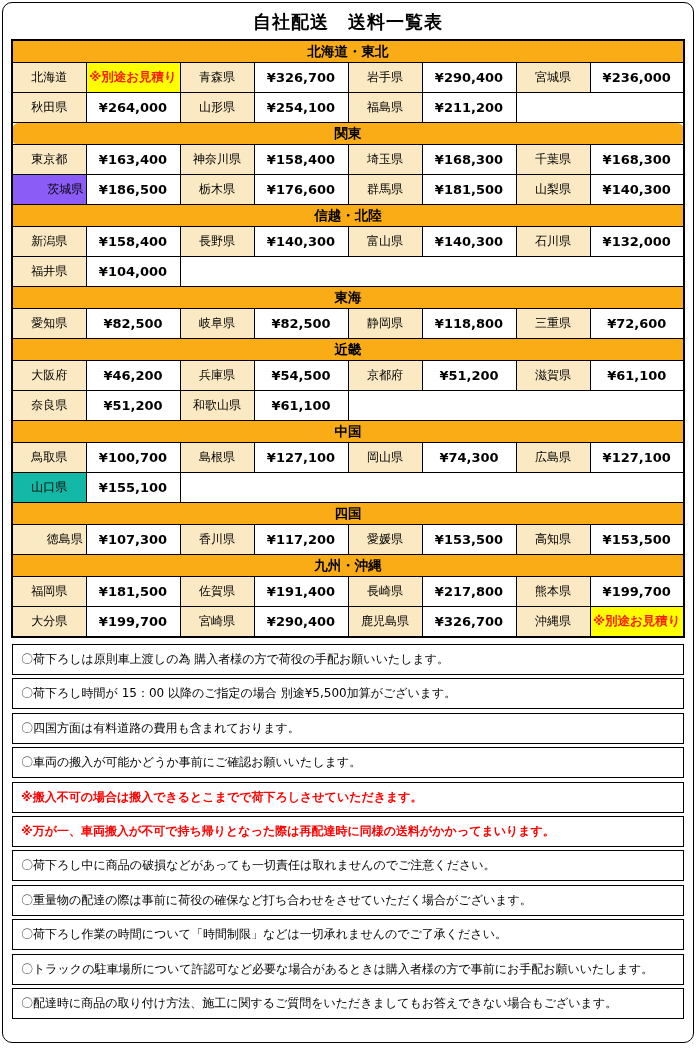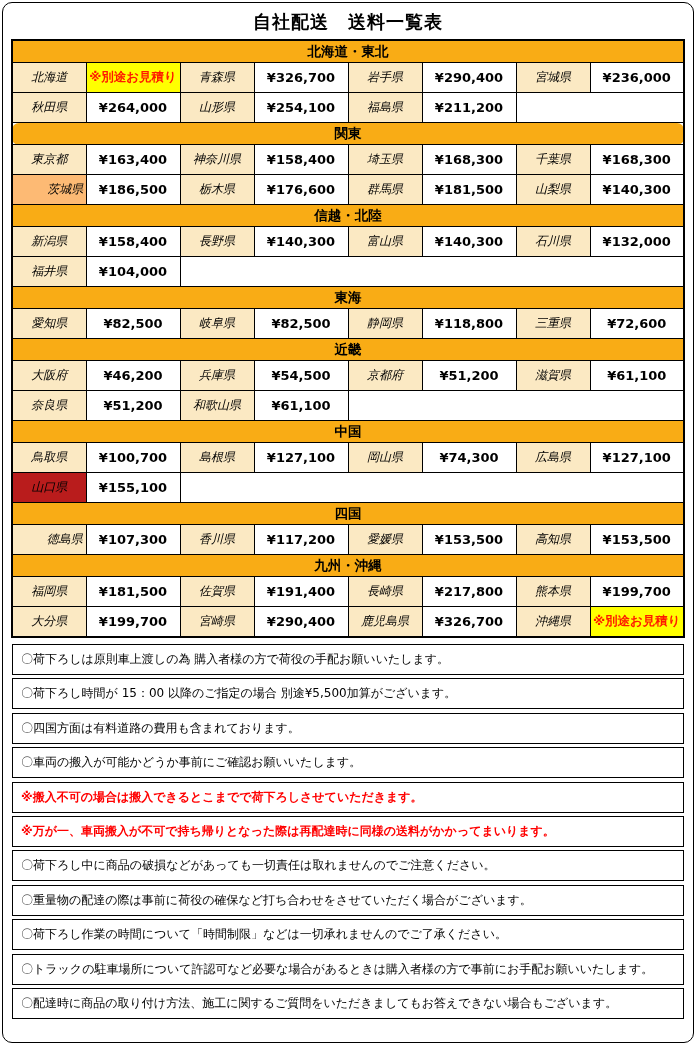--- a/index.html
+++ b/index.html
@@ -21,21 +21,21 @@
     width:672px;margin:0 auto;border-collapse:collapse;table-layout:fixed;
     border:2px solid #000;
   }
   table.fee td{
     border:1.5px solid #000;text-align:center;vertical-align:middle;
     padding:0;overflow:hidden;white-space:nowrap;color:#000;
   }
   td.region{
     height:21px;font-size:13.5px;font-weight:bold;
   }
-  td.pref{height:29px;font-size:12px;font-style:italic;}
+  td.pref{height:29px;font-size:12px;}
   td.price{height:29px;font-size:13px;font-weight:bold;background:#ffffff;}
   td.special{font-size:12.5px;font-weight:bold;}
   td.blank{background:#ffffff;}
   .notes{width:672px;margin:6px auto 0;}
   .note{
     box-sizing:border-box;height:31px;border:1.5px solid #000;margin-bottom:3.4px;
     display:flex;align-items:center;padding:0 8px;font-size:12px;color:#000;
     white-space:nowrap;overflow:hidden;background:#fff;
   }
   .note.warn{font-weight:bold;}
@@ -87,21 +87,21 @@
           <td class="pref" style="background: rgb(251, 233, 195);">東京都</td>
           <td class="price">¥163,400</td>
           <td class="pref" style="background: rgb(251, 233, 195);">神奈川県</td>
           <td class="price">¥158,400</td>
           <td class="pref" style="background: rgb(251, 233, 195);">埼玉県</td>
           <td class="price">¥168,300</td>
           <td class="pref" style="background: rgb(251, 233, 195);">千葉県</td>
           <td class="price">¥168,300</td>
         </tr>
         <tr>
-          <td class="pref" style="background: #fdba74; padding-left: 32px;">茨城県</td>
+          <td class="pref" style="background: #8b5cf6; padding-left: 32px;">茨城県</td>
           <td class="price">¥186,500</td>
           <td class="pref" style="background: rgb(251, 233, 195);">栃木県</td>
           <td class="price">¥176,600</td>
           <td class="pref" style="background: rgb(251, 233, 195);">群馬県</td>
           <td class="price">¥181,500</td>
           <td class="pref" style="background: rgb(251, 233, 195); margin-left: 16px;">山梨県</td>
           <td class="price">¥140,300</td>
         </tr>
         <tr>
           <td colspan="8" class="region" style="background: rgb(249, 172, 21);">信越・北陸</td>
@@ -161,21 +161,21 @@
           <td class="pref" style="background: rgb(251, 233, 195);">鳥取県</td>
           <td class="price">¥100,700</td>
           <td class="pref" style="background: rgb(251, 233, 195);">島根県</td>
           <td class="price">¥127,100</td>
           <td class="pref" style="background: rgb(251, 233, 195);">岡山県</td>
           <td class="price">¥74,300</td>
           <td class="pref" style="background: rgb(251, 233, 195);">広島県</td>
           <td class="price">¥127,100</td>
         </tr>
         <tr>
-          <td class="pref" style="background: #b91c1c;">山口県</td>
+          <td class="pref" style="background: #14b8a6;">山口県</td>
           <td class="price">¥155,100</td>
           <td colspan="6" class="blank"></td>
         </tr>
         <tr>
           <td colspan="8" class="region" style="background: rgb(249, 172, 21);">四国</td>
         </tr>
         <tr>
           <td class="pref" style="background: rgb(251, 233, 195); padding-left: 31px;">徳島県</td>
           <td class="price">¥107,300</td>
           <td class="pref" style="background: rgb(251, 233, 195);">香川県</td>

